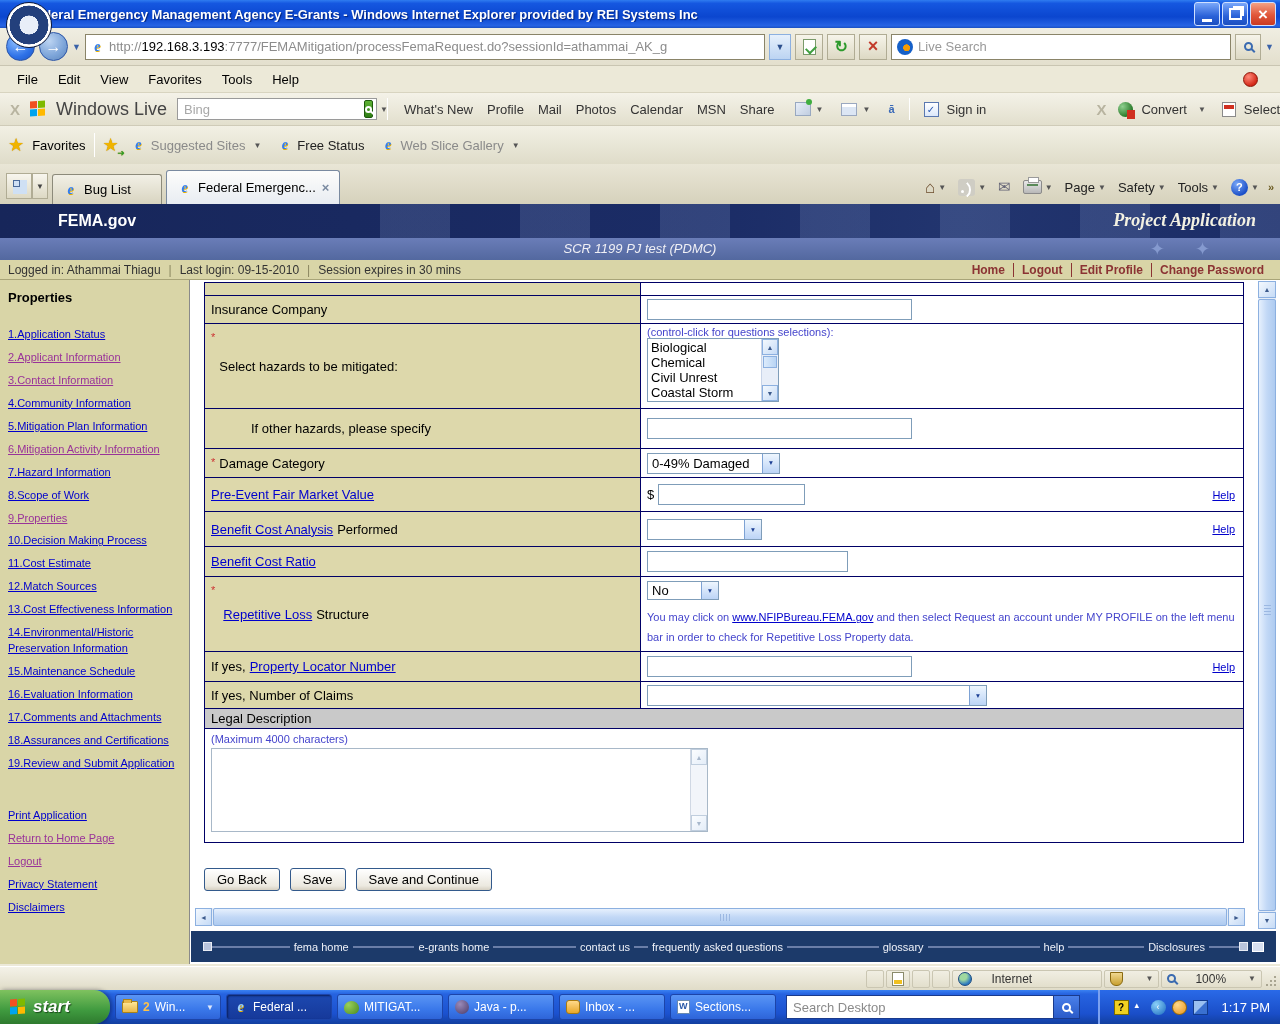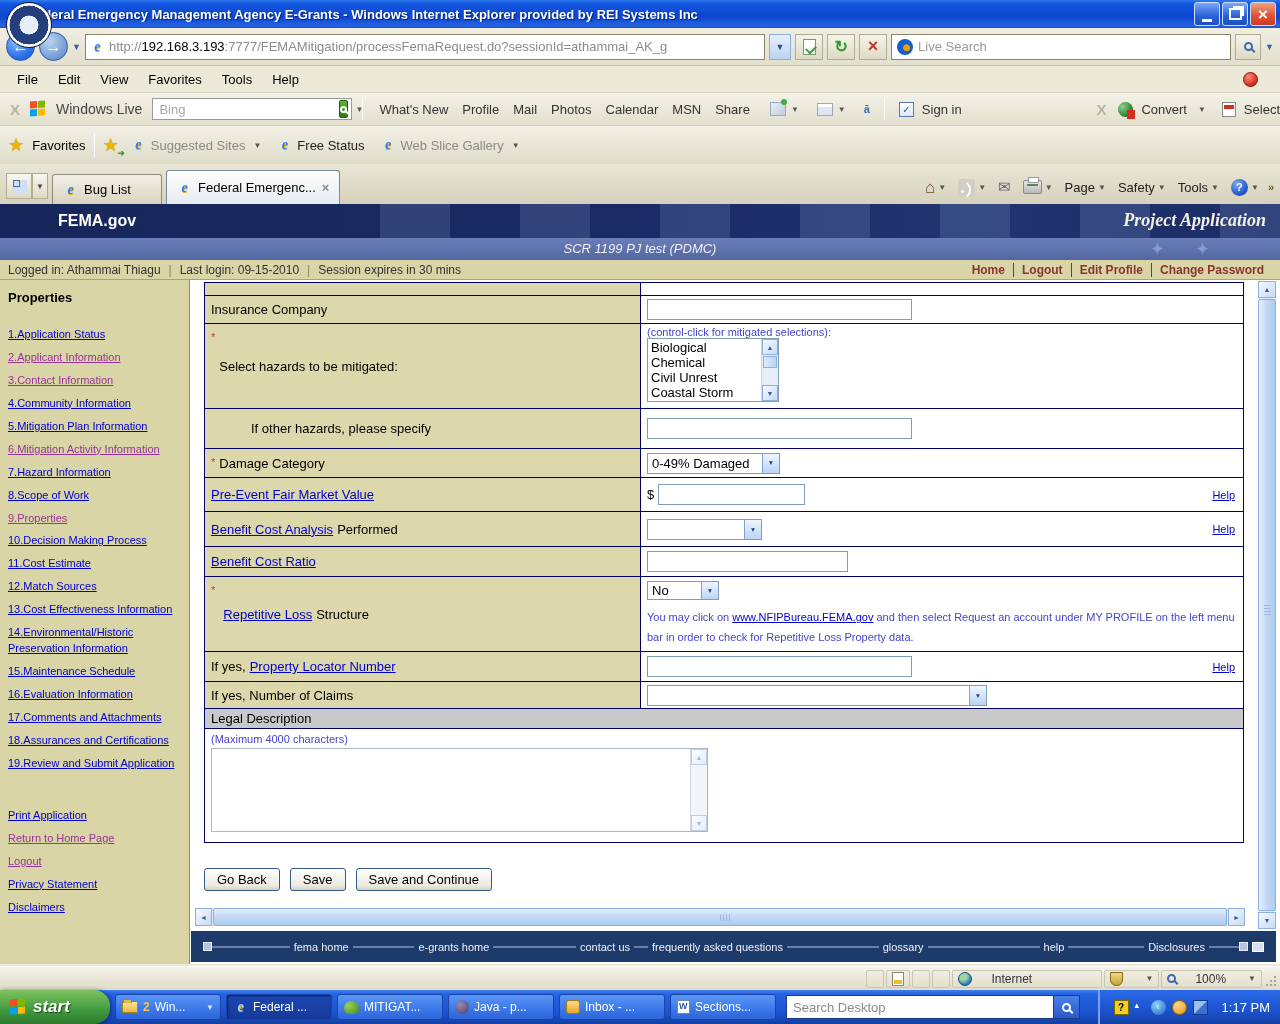--- a/index.html
+++ b/index.html
@@ -49,21 +49,21 @@
 #menubar{position:absolute;top:66px;left:0;width:1280px;height:27px;background:#ece9d8;border-bottom:1px solid #d8d4c0;display:flex;align-items:center;padding:0 8px;gap:2px}
 .menu-item{padding:3px 9px;font-size:13px}
 .menu-red{margin-left:auto;width:15px;height:15px;border-radius:50%;background:radial-gradient(circle at 35% 30%,#ff8a7a,#d42a1a 70%);border:1px solid #8c1408}
 
 
 #livebar{position:absolute;top:93px;left:0;width:1280px;height:33px;background:linear-gradient(180deg,#f4f2e8,#e2dfcd);display:flex;align-items:center;padding:0 10px;gap:10px;overflow:hidden;border-bottom:1px solid #cfcbb8}
 .xgray{color:#b8b4a0;font-weight:bold;font-size:15px}
 .winflag{width:16px;height:16px;display:grid;grid-template-columns:7px 7px;grid-template-rows:7px 7px;gap:1px;transform:skewY(-4deg)}
 .winflag i:nth-child(1){background:#f25022}.winflag i:nth-child(2){background:#7fba00}
 .winflag i:nth-child(3){background:#00a4ef}.winflag i:nth-child(4){background:#ffb900}
-.lv-brand{font-size:14px;color:#444}
+.lv-brand{font-size:18px;color:#444}
 .bingbox{width:200px;height:22px;background:#fff;border:1px solid #9a9a9a;display:flex;align-items:center;padding:0 2px 0 6px;gap:4px}
 .bingbox input{border:none;outline:none;flex:1;font-size:13px;color:#333;font-family:"Liberation Sans",sans-serif}
 .bingbox input::placeholder{color:#a8a8a8}
 .bing-go{width:20px;height:18px;background:linear-gradient(180deg,#5fb335,#2e7d14);border:1px solid #1e5a0c;border-radius:2px;display:flex;align-items:center;justify-content:center}
 .bing-go .mag{border-color:#fff;width:7px;height:7px}
 .bing-go .mag::after{background:#fff}
 .caret{font-size:8px;color:#555;margin-left:3px}
 .lv-sep{width:1px;height:22px;background:#c8c4b0;border-right:1px solid #fff}
 .lv-link{font-size:13px;color:#333;padding:2px 6px;white-space:nowrap}
 .lv-iconbtn{display:flex;align-items:center;gap:2px;padding:0 4px}
@@ -113,21 +113,21 @@
 .ic-help{width:17px;height:17px;border-radius:50%;background:radial-gradient(circle at 35% 30%,#7aa8f8,#1c50c8 70%);color:#fff;font-size:11px;font-weight:bold;display:flex;align-items:center;justify-content:center}
 .ic-help::after{content:"?"}
 .chev2{color:#6a5a20;font-size:11px;font-weight:bold}
 .chev2::after{content:"»"}
 
 
 #hdr{position:absolute;top:204px;left:0;width:1280px;height:34px;background:linear-gradient(90deg,#17265a 0%,#1b2c66 55%,#22356f 75%,#1b2c66 100%);overflow:hidden}
 #hdr .collage{position:absolute;left:380px;top:0;width:900px;height:34px;background:repeating-linear-gradient(90deg,rgba(120,140,190,.25) 0 70px,rgba(30,45,100,.0) 70px 140px)}
 .seal{position:absolute;left:6px;top:2px;width:46px;height:46px;border-radius:50%;background:radial-gradient(circle,#e8eef8 0 30%,#23407c 31% 62%,#fff 63% 72%,#1b2c66 73%);border:1px solid #0d1838;z-index:5}
 #hdr .brand{position:absolute;left:58px;top:8px;color:#fff;font-weight:bold;font-size:16px}
-#hdr .apptitle{position:absolute;right:14px;top:6px;color:#f3f1e2;font:bold italic 18px "Liberation Serif",serif}
+#hdr .apptitle{position:absolute;right:24px;top:6px;color:#f3f1e2;font:bold italic 18px "Liberation Serif",serif}
 #band{position:absolute;top:238px;left:0;width:1280px;height:22px;background:linear-gradient(180deg,#6a7db8,#53689f);overflow:hidden}
 #band .proj{position:absolute;left:0;right:0;text-align:center;top:3px;color:#f0f0f5;font-style:italic;font-size:13px}
 #band .stars{position:absolute;right:40px;top:0;color:#8fa4d8;font-size:18px;letter-spacing:30px;opacity:.8}
 
 
 #login{position:absolute;top:260px;left:0;width:1280px;height:20px;background:#d9d5a7;border-bottom:1px solid #a8a478;display:flex;align-items:center;padding:0 8px;font-size:12px;color:#333}
 #login .lseg{white-space:nowrap}
 #login .lsep{margin:0 8px;color:#8a8660}
 #login .links{margin-left:auto;display:flex;align-items:center}
 .sess-link{color:#8b3333;font-weight:bold;text-decoration:none;font-size:12px;padding:0 8px;white-space:nowrap}
@@ -501,21 +501,21 @@
             <input class="ti" style="width: 265px;" type="text">
           </div>
       </div>
 
       <div class="frow" style="height:85px">
         <div class="fl">
           <span class="req">*</span>
           <span>Select hazards to be mitigated:</span>
         </div>
         <div class="fv" style="flex-direction:column;align-items:flex-start;justify-content:flex-start;padding-top:2px">
-          <span class="bluenote">(control-click for mitigated selections):</span>
+          <span class="bluenote">(control-click for questions selections):</span>
           <div class="multisel">
             <div class="opts">
 
             <div class="opt">Biological</div>
                 <div class="opt">Chemical</div>
                 <div class="opt">Civil Unrest</div>
                 <div class="opt">Coastal Storm</div>
               </div>
             <div class="mscroll">
               <span class="sbtn up"></span>

